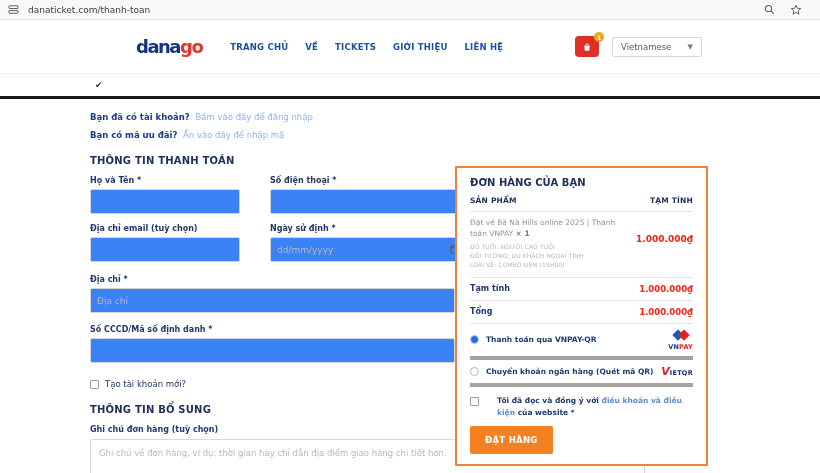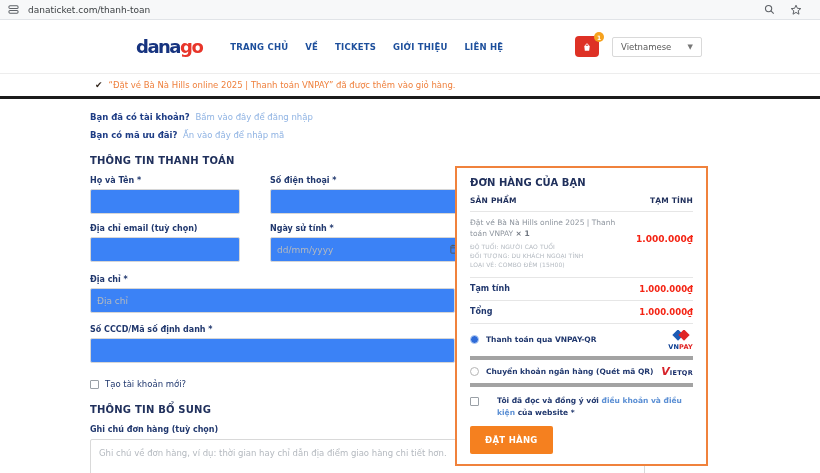--- a/index.html
+++ b/index.html
@@ -137,21 +137,20 @@
     </div>
     <div class="lang-select">
       <span>Vietnamese</span>
       <span class="chevron">▼</span>
     </div>
   </div>
 </div>
 
 <div class="notice-bar">
   <span class="notice-check">✔</span>
-  <span class="notice-msg">“Đặt vé Bà Nà Hills online 2025 | Thanh toán VNPAY” đã được thêm vào giỏ hàng.</span>
 </div>
 <div class="black-line"></div>
 
 <div class="main">
 
   <div class="acct-line">
     <span class="acct-bold">Bạn đã có tài khoản?</span>
     <span class="acct-link">Bấm vào đây để đăng nhập</span>
   </div>
   <div class="acct-line">
@@ -168,21 +167,21 @@
     </div>
     <div>
       <label class="fld-label">Số điện thoại *</label>
       <input class="txt-input" type="text" style="">
     </div>
     <div>
       <label class="fld-label">Địa chỉ email (tuỳ chọn)</label>
       <input class="txt-input" type="text" style="">
     </div>
     <div>
-      <label class="fld-label">Ngày sử tính *</label>
+      <label class="fld-label">Ngày sử định *</label>
       <div class="date-wrap">
         <input class="txt-input" type="text" placeholder="dd/mm/yyyy" style="">
         <span class="date-icon" style="display:flex;">
           <svg width="10" height="10" viewBox="0 0 12 12">
               <rect x="1" y="2" width="10" height="9" rx="1" fill="none" stroke="#555" stroke-width="1.1"></rect>
               <line x1="3.5" y1="0.8" x2="3.5" y2="3" stroke="#555" stroke-width="1.1"></line>
               <line x1="8.5" y1="0.8" x2="8.5" y2="3" stroke="#555" stroke-width="1.1"></line>
               <line x1="1" y1="4.6" x2="11" y2="4.6" stroke="#555" stroke-width="1"></line>
             </svg>
         </span>

